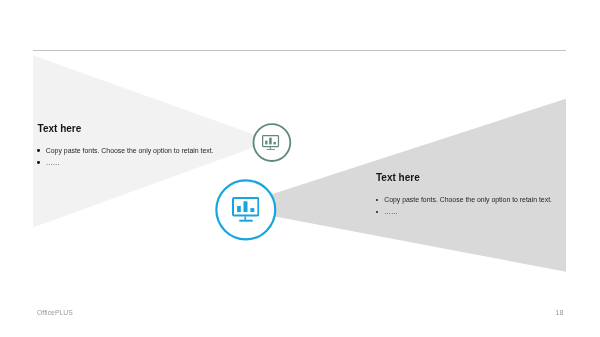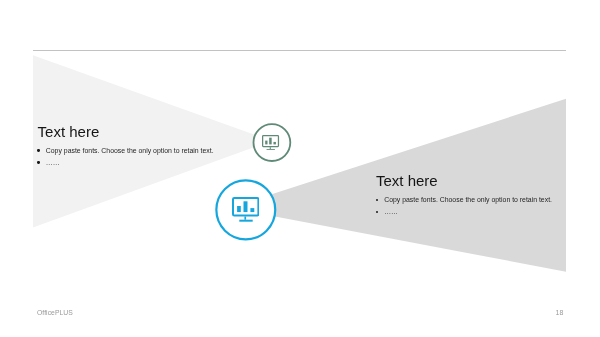--- a/index.html
+++ b/index.html
@@ -1,20 +1,20 @@
 <!DOCTYPE html>
 <html style="--divider: #c2c2c2; --title-text: #151515; --body-text: #1f1f1f; --footer-text: #9a9a9a; --background: #ffffff;"><head>
 <meta charset="utf-8">
 <style>
   html,body{margin:0;padding:0;}
   body{width:600px;height:337px;background:#ffffff;font-family:"Liberation Sans",sans-serif;overflow:hidden;}
   .slide{position:relative;width:600px;height:337px;background:var(--background,#ffffff);}
   .topline{position:absolute;left:33px;top:49.9px;width:533px;height:1.4px;background:var(--divider,#c2c2c2);}
   .shapes{position:absolute;left:0;top:0;width:600px;height:337px;}
-  .title{position:absolute;font-weight:normal;font-size:15px;color:var(--title-text,#151515);letter-spacing:0px;white-space:nowrap;}
+  .title{position:absolute;font-weight:bold;font-size:10px;color:var(--title-text,#151515);letter-spacing:0px;white-space:nowrap;}
   .bullets{position:absolute;}
   .bullet{position:relative;font-size:6.9px;color:var(--body-text,#1f1f1f);line-height:12.1px;white-space:nowrap;padding-left:8.8px;}
   .bullet .dot{position:absolute;left:0.4px;top:4.8px;width:2.5px;height:2.3px;border-radius:50%;background:#1a1a1a;}
   .footer-logo{position:absolute;left:37px;top:308.6px;font-size:6.8px;color:var(--footer-text,#9a9a9a);letter-spacing:0.05px;}
   .footer-page{position:absolute;left:555.6px;top:309.4px;font-size:7.0px;color:var(--footer-text,#9a9a9a);}
   .circ{position:absolute;}
   .mon{position:absolute;}
   .badge{position:absolute;}
 </style>
 </head>

